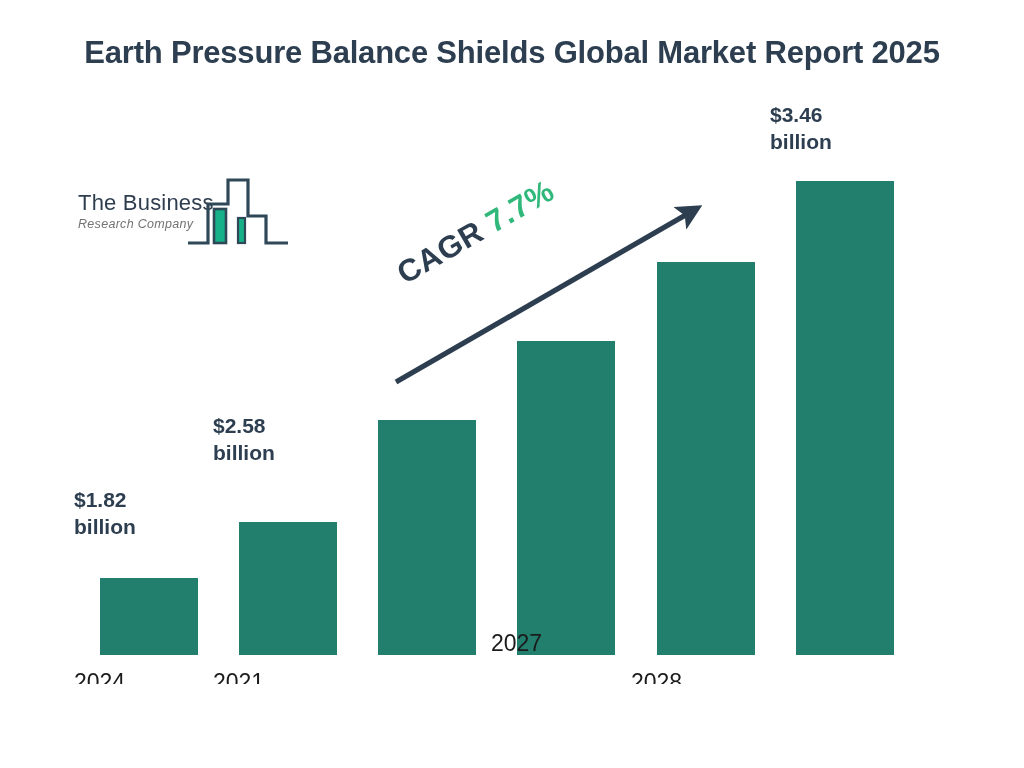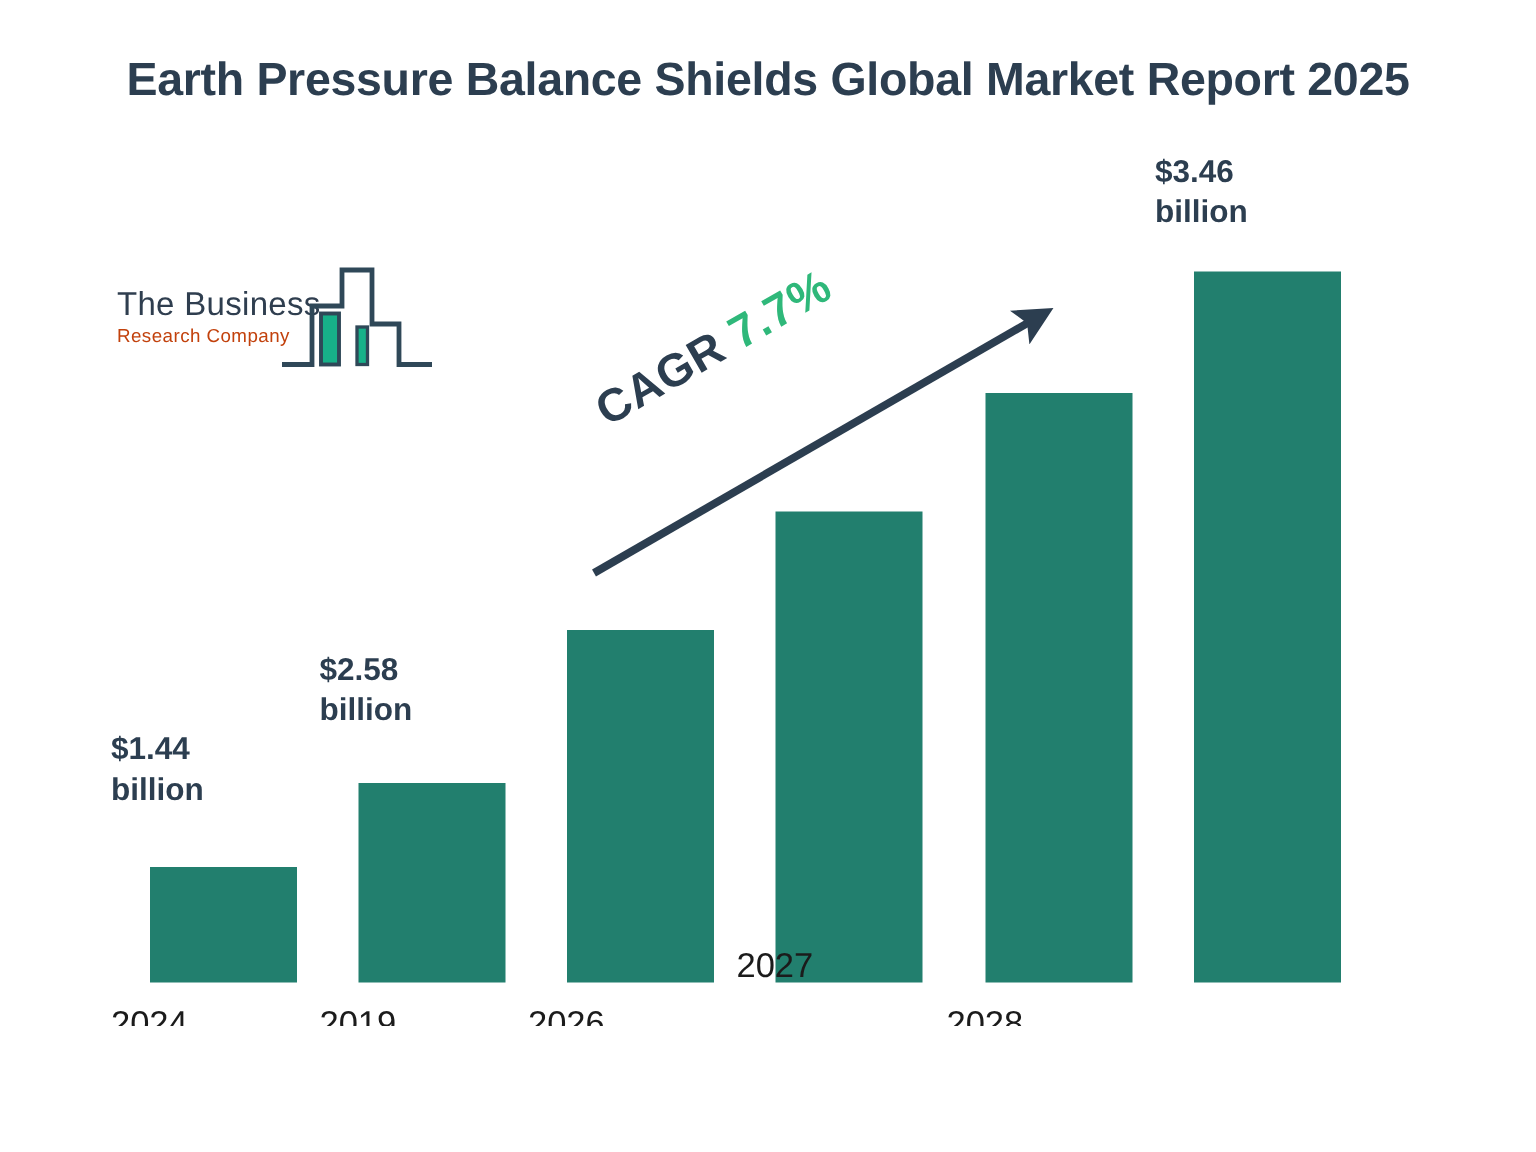--- a/index.html
+++ b/index.html
@@ -54,21 +54,22 @@
     letter-spacing: 0.2px;
     line-height: 1;
     color: #2f3e4f;
   }
   .logo-line2 {
     font-size: 12.5px;
     font-weight: normal;
     letter-spacing: 0.3px;
     line-height: 1;
     margin-top: 4px;
-    color: #c2410c;
+    color: #737373;
+    font-style: italic;
   }
   #logo-mark {
     position: absolute;
     left: 110px;
     top: 0;
     width: 100px;
     height: 76px;
   }
 
   
@@ -141,32 +142,31 @@
       <path d="M0 67 L0 67 L20 67 L20 28 L40 28 L40 4 L60 4 L60 40 L78 40 L78 67 L100 67" fill="none" stroke="#2f4858" stroke-width="3.2" stroke-linejoin="miter" stroke-linecap="square"></path>
 
       <rect x="26" y="33" width="12" height="34" fill="#17b189" stroke="#2f4858" stroke-width="2.6"></rect>
       <rect x="50" y="42" width="7" height="25" fill="#17b189" stroke="#2f4858" stroke-width="2.2"></rect>
     </svg>
   </div>
 
   <div id="plot">
       <div class="bar" title="$2.39 billion" style="left: 100px; top: 578px; width: 98px; height: 77px; background: rgb(34, 127, 110);"></div>
       <div class="bar-value" style="left: 74px; top: 487px; width: 150px; color: rgb(44, 62, 80);">
-        <div>$1.44</div>
+        <div>$1.82</div>
         <div>billion</div>
       </div>
       <div class="tick-label" style="left: 74px; top: 669px; width: 150px;">2024</div>
       <div class="bar" title="$2.58 billion" style="left: 239px; top: 522px; width: 98px; height: 133px; background: rgb(34, 127, 110);"></div>
-      <div class="bar-value" style="left: 213px; top: 434px; width: 150px; color: rgb(44, 62, 80);">
+      <div class="bar-value" style="left: 213px; top: 413px; width: 150px; color: rgb(44, 62, 80);">
         <div>$2.58</div>
         <div>billion</div>
       </div>
-      <div class="tick-label" style="left: 213px; top: 669px; width: 150px;">2019</div>
+      <div class="tick-label" style="left: 213px; top: 669px; width: 150px;">2021</div>
       <div class="bar" title="$2.79 billion" style="left: 378px; top: 420px; width: 98px; height: 235px; background: rgb(34, 127, 110);"></div>
-      <div class="tick-label" style="left: 352px; top: 669px; width: 150px;">2026</div>
       <div class="bar" title="$3 billion" style="left: 517px; top: 341px; width: 98px; height: 314px; background: rgb(34, 127, 110);"></div>
       <div class="tick-label" style="left: 491px; top: 630px; width: 150px;">2027</div>
       <div class="bar" title="$3.21 billion" style="left: 657px; top: 262px; width: 98px; height: 393px; background: rgb(34, 127, 110);"></div>
       <div class="tick-label" style="left: 631px; top: 669px; width: 150px;">2028</div>
       <div class="bar" title="$3.46 billion" style="left: 796px; top: 181px; width: 98px; height: 474px; background: rgb(34, 127, 110);"></div>
       <div class="bar-value" style="left: 770px; top: 102px; width: 150px; color: rgb(44, 62, 80);">
         <div>$3.46</div>
         <div>billion</div>
       </div>
       <div class="tick-label" style="left: 770px; top: 669px; width: 150px; margin-top: 33px;">2029</div>

